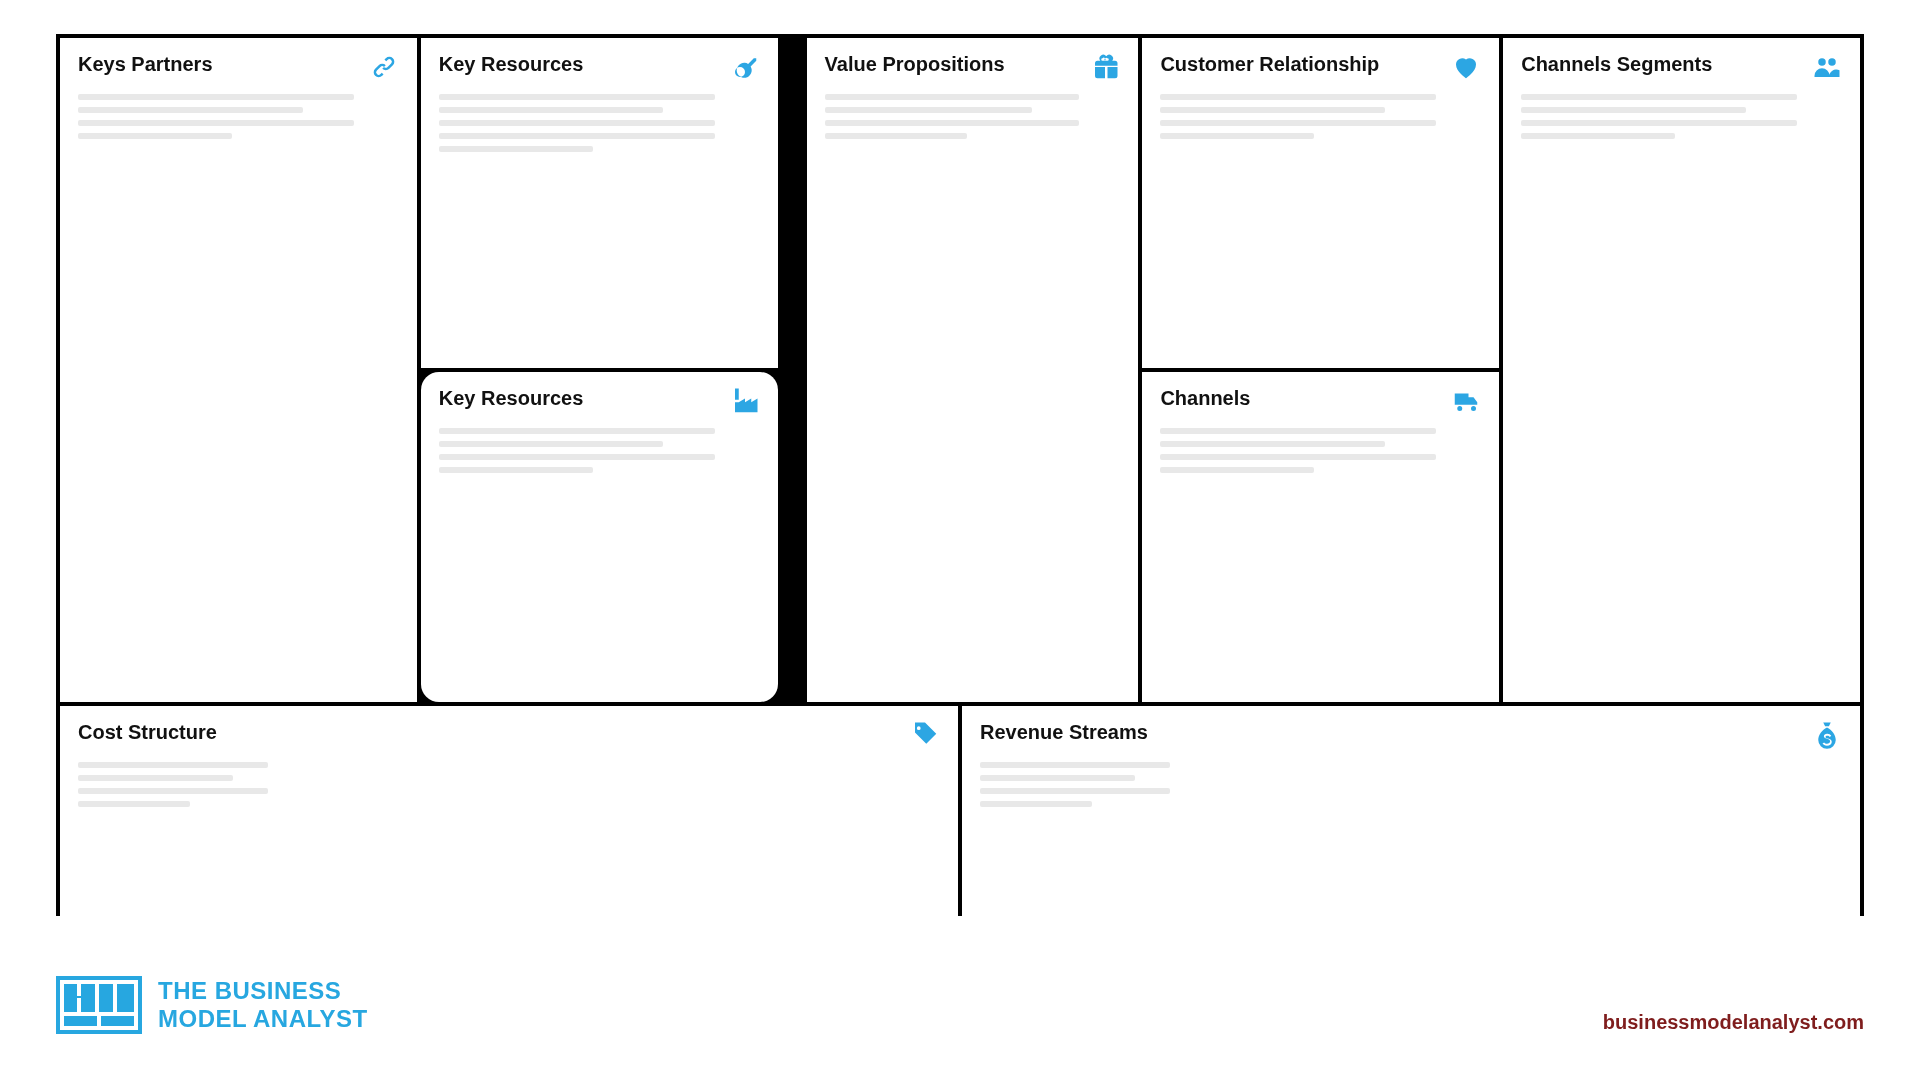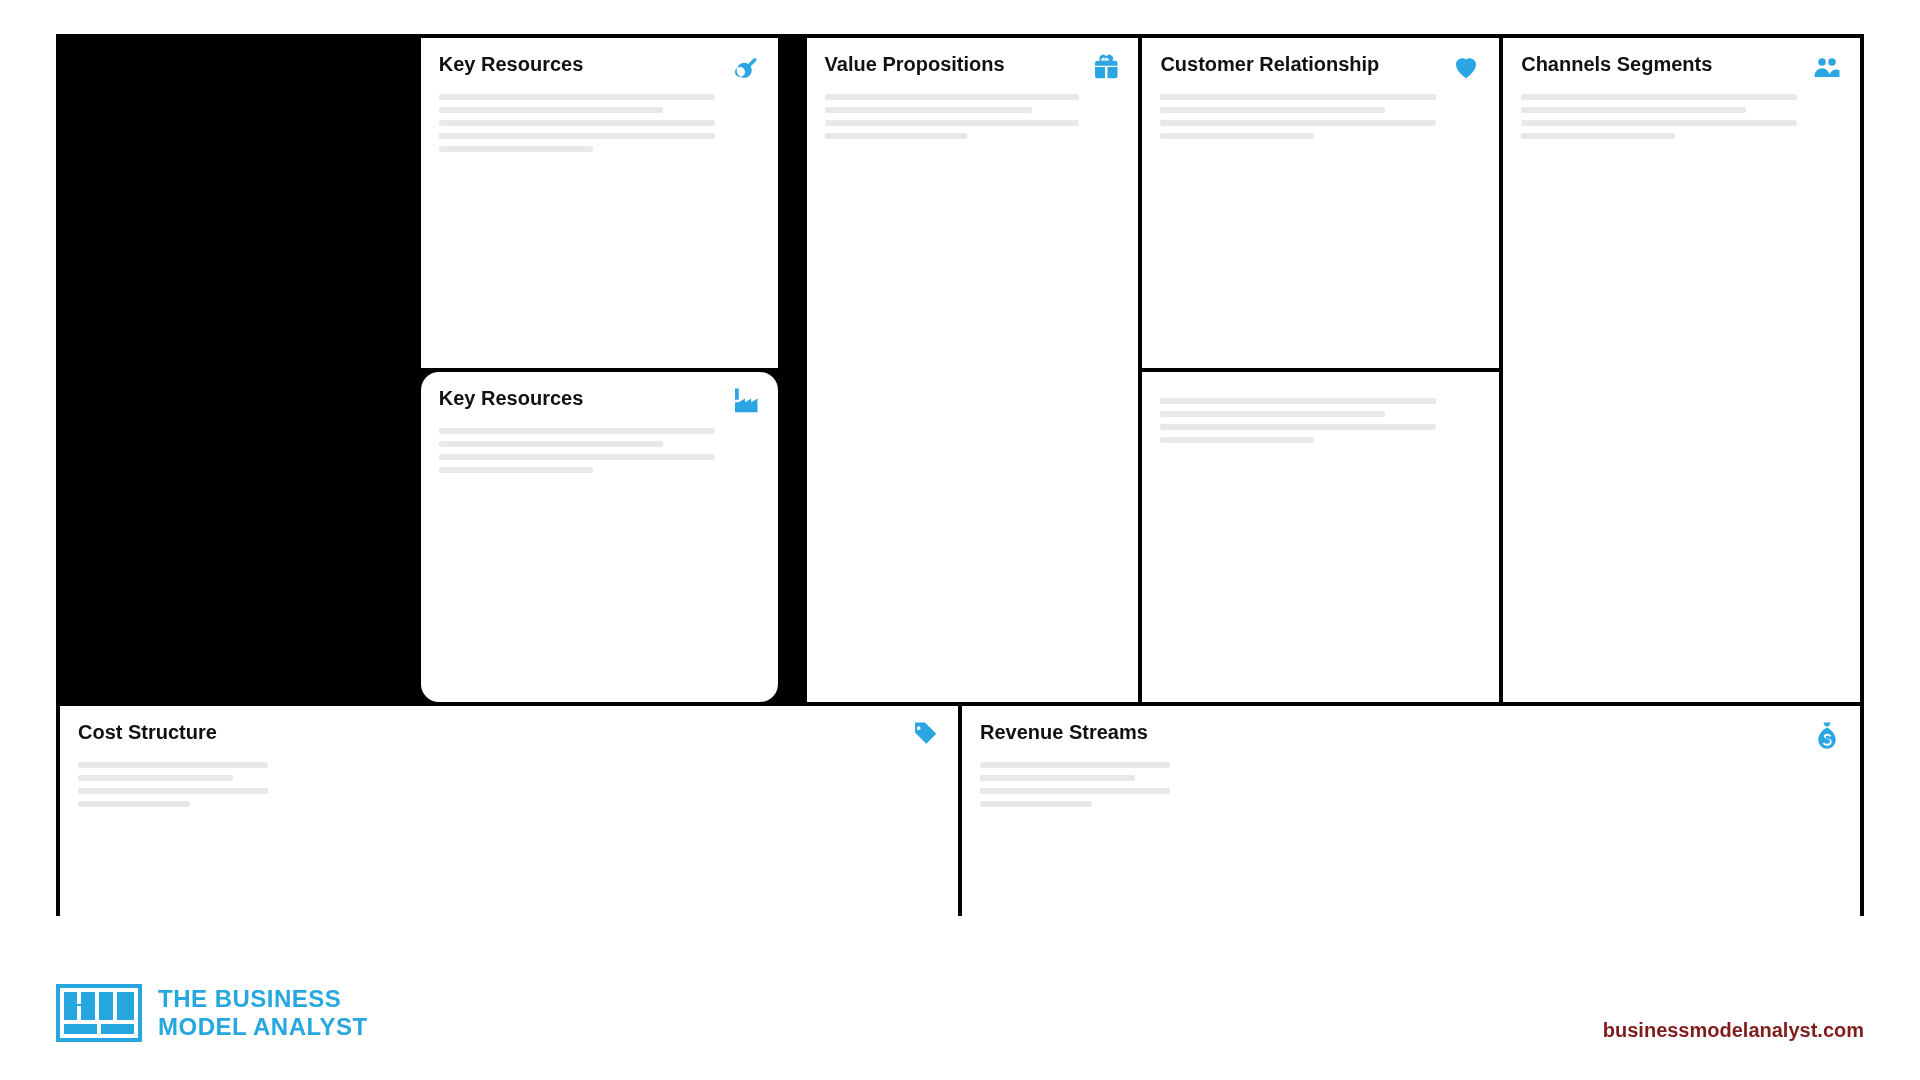--- a/index.html
+++ b/index.html
@@ -38,36 +38,52 @@
 
   .cost .placeholder .phline.long,
   .rev  .placeholder .phline.long { width: 22%; }
   .cost .placeholder .phline.med,
   .rev  .placeholder .phline.med { width: 18%; }
   .cost .placeholder .phline.short,
   .rev  .placeholder .phline.short { width: 13%; }
 
   .footer {
     position: absolute;
-    left: 56px; right: 56px; bottom: 38px;
+    left: 56px; right: 56px; bottom: 46px;
     display: flex; justify-content: space-between; align-items: flex-end;
   }
   .brand { display: flex; align-items: center; gap: 16px; }
   .brand-logo { width: 86px; height: 58px; }
   .brand-text { color: #27a7e0; font-weight: 800; letter-spacing: 0.5px; line-height: 1.15; }
   .brand-line1 { font-size: 24px; }
   .brand-line2 { font-size: 24px; text-align: right; }
   .site-link { color: #7f1d1d; font-size: 20px; font-weight: 700; }
 </style>
 </head>
 <body>
 
 <div class="page">
   <div class="canvas">
 
+    <div class="cell kp">
+      <div class="cell-header">
+        <div class="cell-title">Keys Partners</div>
+        <span class="icon">
+          <svg viewBox="0 0 24 24">
+              <path d="M10.6 13.4a4 4 0 0 0 5.66 0l2.83-2.83a4 4 0 1 0-5.66-5.66l-1.06 1.06 1.41 1.41 1.06-1.06a2 2 0 1 1 2.83 2.83l-2.83 2.83a2 2 0 0 1-2.83 0zM13.4 10.6a4 4 0 0 0-5.66 0L4.91 13.4a4 4 0 1 0 5.66 5.66l1.06-1.06-1.41-1.41-1.06 1.06a2 2 0 1 1-2.83-2.83l2.83-2.83a2 2 0 0 1 2.83 0z"></path>
+            </svg>
+        </span>
+      </div>
+      <div class="placeholder">
+        <div class="phline long"></div>
+          <div class="phline med"></div>
+          <div class="phline long"></div>
+          <div class="phline short"></div>
+      </div>
+    </div>
 
     <div class="cell ka">
       <div class="cell-header">
         <div class="cell-title">Key Resources</div>
         <span class="icon">
           <svg viewBox="0 0 24 24">
               <path d="M21 3l-6.5 6.5a6 6 0 1 0 2 2L21 7V5h-2l2-2zM8 20a4 4 0 1 1 0-8 4 4 0 0 1 0 8z"></path>
             </svg>
         </span>
       </div>
@@ -125,20 +141,28 @@
       </div>
       <div class="placeholder">
         <div class="phline long"></div>
           <div class="phline med"></div>
           <div class="phline long"></div>
           <div class="phline short"></div>
       </div>
     </div>
 
     <div class="cell ch">
+      <div class="cell-header">
+        <div class="cell-title">Channels</div>
+        <span class="icon">
+          <svg viewBox="0 0 24 24">
+              <path d="M3 6h11v9H3zM14 9h4l3 4v2h-7zM7 20a2 2 0 1 0 0-4 2 2 0 0 0 0 4zm11 0a2 2 0 1 0 0-4 2 2 0 0 0 0 4z"></path>
+            </svg>
+        </span>
+      </div>
       <div class="placeholder">
         <div class="phline long"></div>
           <div class="phline med"></div>
           <div class="phline long"></div>
           <div class="phline short"></div>
       </div>
     </div>
 
     <div class="cell cs">
       <div class="cell-header">

